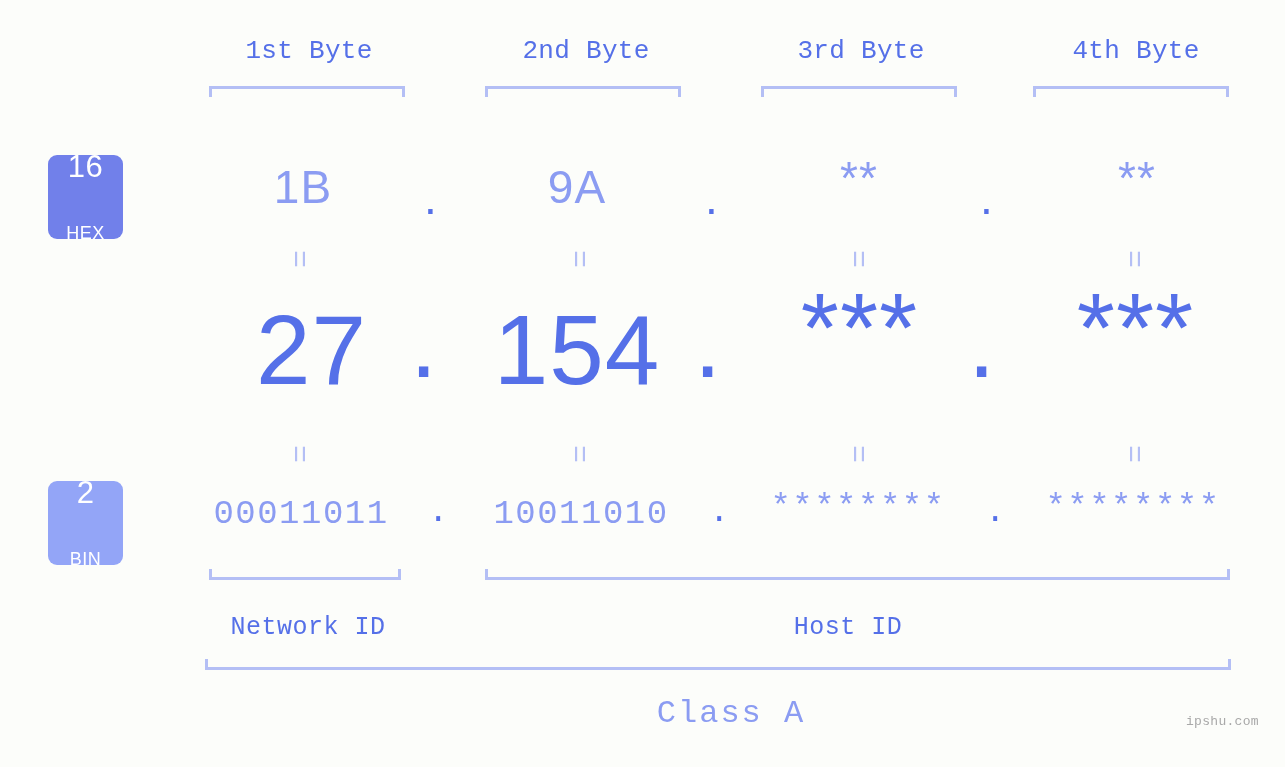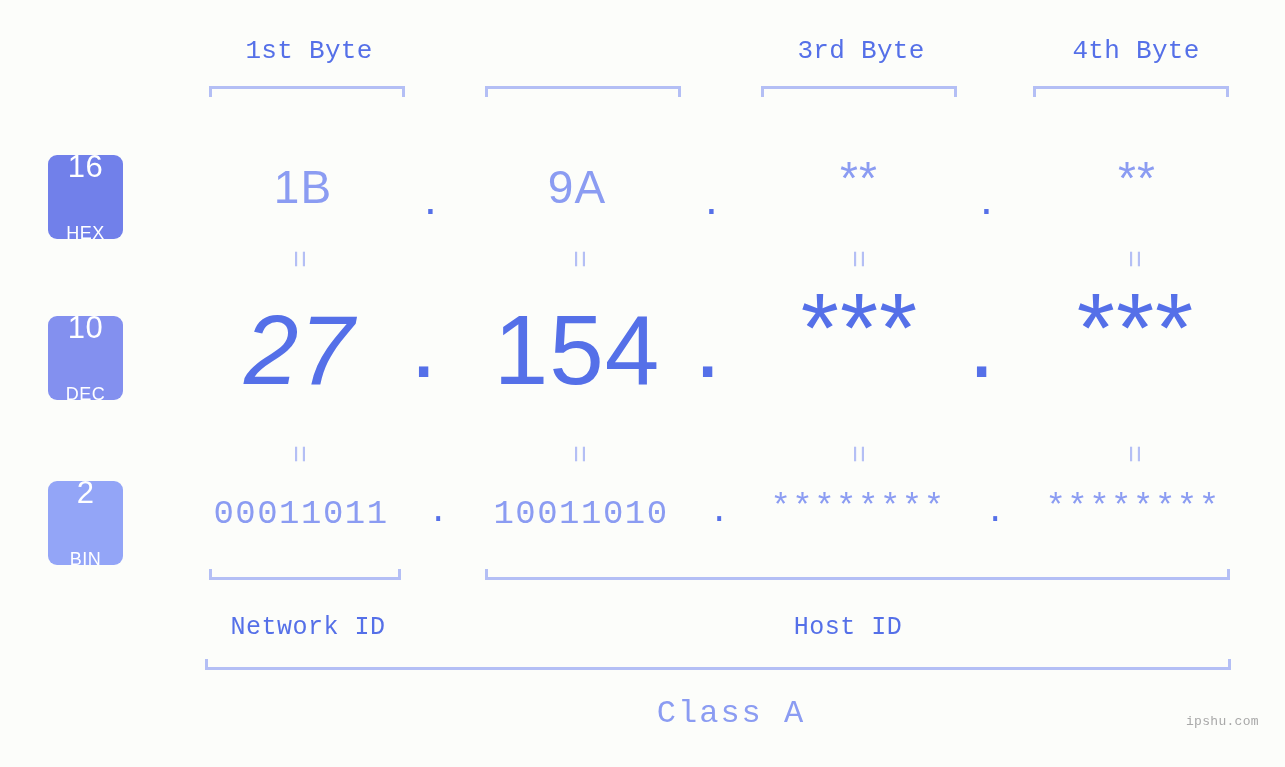--- a/index.html
+++ b/index.html
@@ -150,37 +150,34 @@
     letter-spacing: 0.3px;
     white-space: nowrap;
   }
 </style>
 </head>
 <body>
 
 <div id="stage">
 
   <div class="abs byte-label" style="left:194px; top:36px; width:230px;">1st Byte</div>
+  <div class="abs byte-label" style="left:471px; top:36px; width:230px;">2nd Byte</div>
   <div class="abs byte-label" style="left:746px; top:36px; width:230px;">3rd Byte</div>
   <div class="abs byte-label" style="left:1021px; top:36px; width:230px;">4th Byte</div>
 
   <div class="abs bracket-top" style="left:209px; top:86px; width:196px;"></div>
   <div class="abs bracket-top" style="left:485px; top:86px; width:196px;"></div>
   <div class="abs bracket-top" style="left:761px; top:86px; width:196px;"></div>
   <div class="abs bracket-top" style="left:1033px; top:86px; width:196px;"></div>
 
   <div class="abs badge" id="badge-hex" style="left:48px; top:155px; height:84px;">
     <span class="num">16</span>
     <span class="nm">HEX</span>
   </div>
 
-  <div class="abs badge" id="badge-dec" style="left:48px; top:316px; height:84px;">
-    <span class="num">10</span>
-    <span class="nm">DEC</span>
-  </div>
 
   <div class="abs badge" id="badge-bin" style="left:48px; top:481px; height:84px;">
     <span class="num">2</span>
     <span class="nm">BIN</span>
   </div>
 
   <div class="row-hex">
     <div class="abs val" style="left:188px; top:160px; width:230px;">1B</div>
     <div class="abs dot dot-hex" style="left:424px; top:175px;">.</div>
     <div class="abs val" style="left:462px; top:160px; width:230px;">9A</div>
@@ -189,21 +186,21 @@
     <div class="abs dot dot-hex" style="left:980px; top:175px;">.</div>
     <div class="abs val" style="left:1022px; top:151px; width:230px;">**</div>
   </div>
 
   <div class="abs eq" style="left:272px; top:244px; width:56px;">=</div>
   <div class="abs eq" style="left:552px; top:244px; width:56px;">=</div>
   <div class="abs eq" style="left:831px; top:244px; width:56px;">=</div>
   <div class="abs eq" style="left:1107px; top:244px; width:56px;">=</div>
 
   <div class="row-dec">
-    <div class="abs val" style="left:182px; top:294px; width:235px;font-style:italic;">27</div>
+    <div class="abs val" style="left:194px; top:294px; width:235px;">27</div>
     <div class="abs dot dot-dec" style="left:410px; top:294px;">.</div>
     <div class="abs val" style="left:452px; top:294px; width:250px;">154</div>
     <div class="abs dot dot-dec" style="left:694px; top:294px;">.</div>
     <div class="abs val" style="left:742px; top:272px; width:235px;">***</div>
     <div class="abs dot dot-dec" style="left:968px; top:294px;">.</div>
     <div class="abs val" style="left:1018px; top:272px; width:235px;">***</div>
   </div>
 
   <div class="abs eq" style="left:272px; top:439px; width:56px;">=</div>
   <div class="abs eq" style="left:552px; top:439px; width:56px;">=</div>

